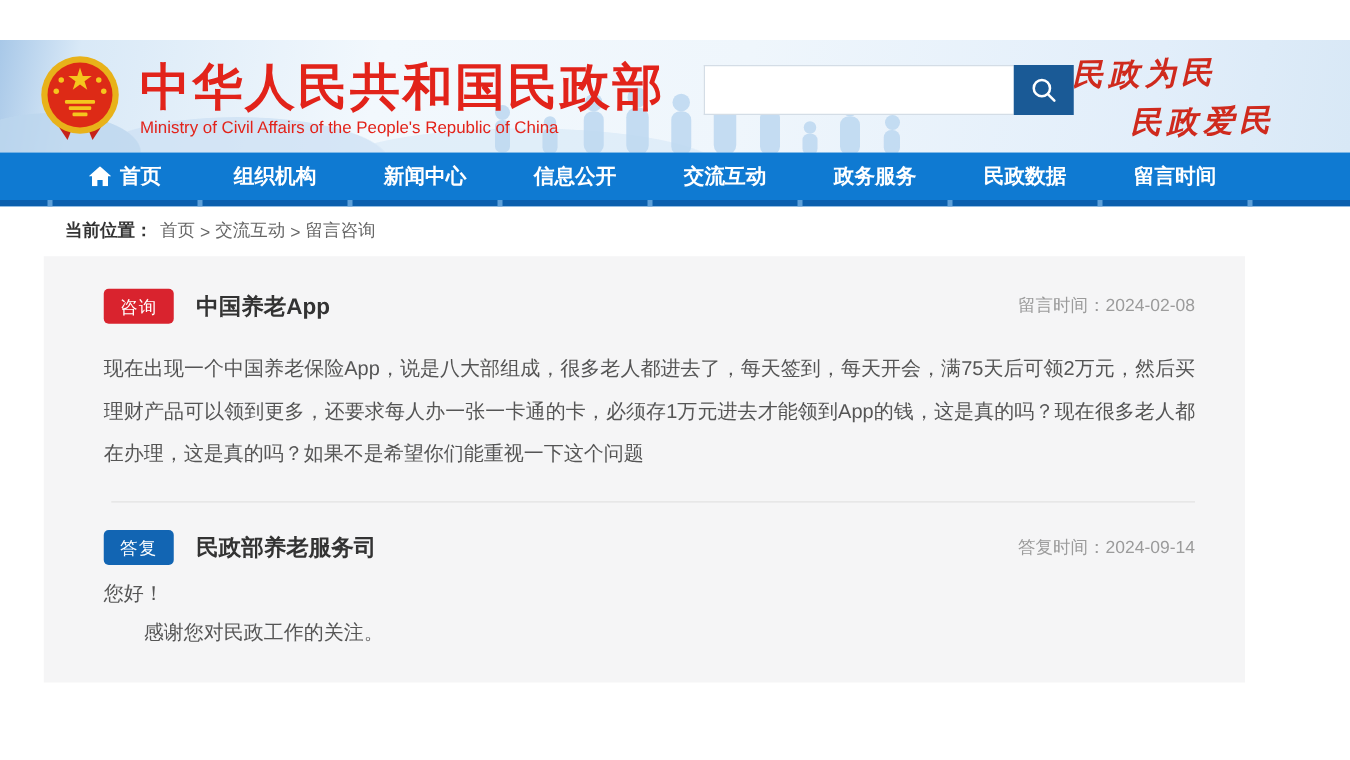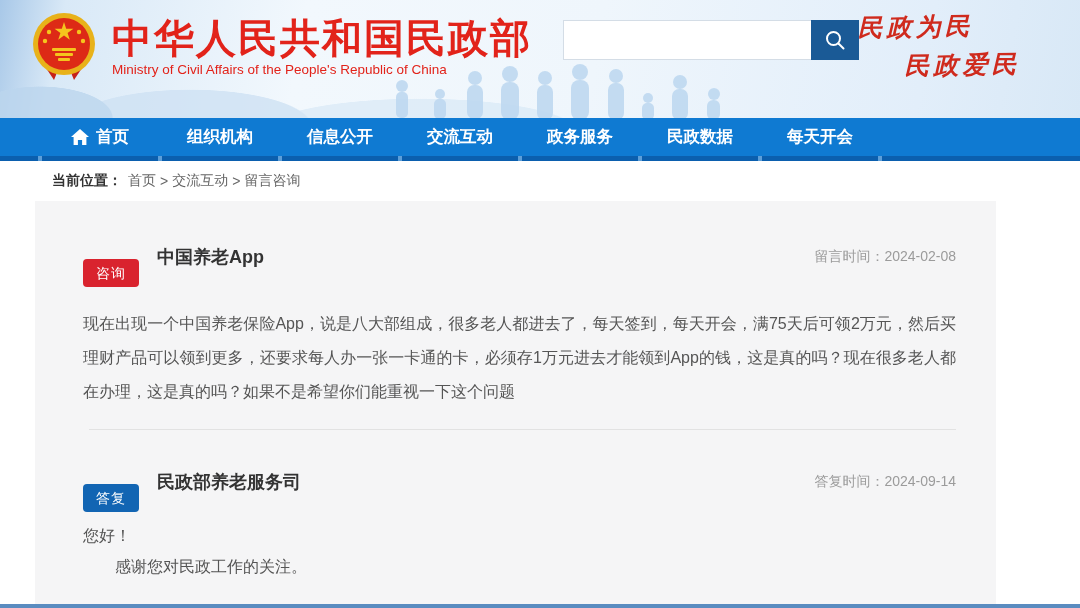--- a/index.html
+++ b/index.html
@@ -2,22 +2,23 @@
 <html style="--title-red: #e2231a; --nav-blue: #0f7ad2; --search-btn: #1a5a96; --badge-red: #d9232e; --badge-blue: #1265b3; --footer-line: #5a8cc0;"><head>
 <meta charset="utf-8">
 <style>
   * { margin:0; padding:0; box-sizing:border-box; }
   html,body { width:1080px; height:608px; overflow:hidden; background:#fff;
     font-family:"Liberation Sans","DejaVu Sans",sans-serif; }
   .page { position:relative; width:1080px; height:608px; }
 
   
   .site-header{
-    position:relative; height:118px; overflow:hidden;
+    position:relative; height:90px; overflow:hidden;
     background:linear-gradient(100deg,#a8c8e8 0%,#d9e9f7 6%,#f2f8fd 28%,#eff6fc 55%,#e2eefa 85%,#d8e8f6 100%);
+    margin-top:32px;
   }
   .mountains{
     position:absolute; left:0; bottom:0; width:100%; height:70px; pointer-events:none;
     background:
       radial-gradient(120px 52px at 40px 70px,#bcd6ee 60%,transparent 61%),
       radial-gradient(200px 60px at 190px 78px,#cfe2f4 60%,transparent 61%),
       radial-gradient(260px 55px at 420px 84px,#dcebf8 60%,transparent 61%);
     opacity:.8;
   }
   .people-band{ position:absolute; left:380px; bottom:-4px; pointer-events:none; opacity:.85; }
@@ -44,21 +45,21 @@
 
   
   .breadcrumb{ height:40px; display:flex; align-items:center; padding-left:52px; font-size:14px; color:#666; background:#fff; }
   .breadcrumb .bc-label{ color:#333; font-weight:bold; margin-right:6px; }
   .breadcrumb a{ color:#666; text-decoration:none; cursor:pointer; }
   .breadcrumb .sep{ margin:0 4px; color:#666; }
 
   
   .card{ position:relative; margin-left:35px; width:961px; background:#f5f5f6; padding:26px 40px 24px 48px; }
   .qa-head{ display:flex; align-items:center; }
-  .badge{ color:#fff; font-size:14px; line-height:1; padding:7px 13px; border-radius:4px; letter-spacing:1px;margin-top:32px; }
+  .badge{ color:#fff; font-size:14px; line-height:1; padding:7px 13px; border-radius:4px; letter-spacing:1px; }
   .badge-ask{ background:var(--badge-red,#d9232e); }
   .badge-reply{ background:var(--badge-blue,#1265b3); }
   .qa-title{ font-size:18px; font-weight:bold; color:#333; margin-left:18px;text-align:right; }
   .qa-time{ margin-left:auto; font-size:14px; color:#9b9b9b; }
   .q-body{ margin-top:20px; font-size:16px; color:#555; line-height:34px; text-align:justify; }
   .divider{ border:none; border-top:1px solid #e2e2e2; margin:20px 0 22px 6px; }
   .a-body{ margin-top:8px; font-size:16px; color:#555; line-height:31px; text-align:justify; }
   .a-body p.indent{ text-indent:2em; }
 
   .footer-line{ position:absolute; left:0; bottom:0; width:100%; height:4px; background:var(--footer-line,#5a8cc0); }
@@ -144,33 +145,36 @@
         <svg width="18" height="16" viewBox="0 0 18 16">
           <path d="M9 0 L18 8 h-2.6 v8 h-4.3 v-5 h-4.2 v5 H2.6 V8 H0 Z" fill="#fff"></path>
         </svg>
       </span>
       <span>首页</span>
     </div>
     <div class="nav-item">
         <span>组织机构</span>
       </div>
     <div class="nav-item">
+        <span>新闻中心</span>
+      </div>
+    <div class="nav-item">
         <span>信息公开</span>
       </div>
     <div class="nav-item">
         <span>交流互动</span>
       </div>
     <div class="nav-item">
         <span>政务服务</span>
       </div>
     <div class="nav-item">
         <span>民政数据</span>
       </div>
     <div class="nav-item">
-        <span>每天开会</span>
+        <span>留言时间</span>
       </div>
   </nav>
 
   <div class="breadcrumb">
     <span class="bc-label">当前位置：</span>
     <a>首页</a>
     <span class="sep">&gt;</span>
     <a>交流互动</a>
     <span class="sep">&gt;</span>
     <span>留言咨询</span>

